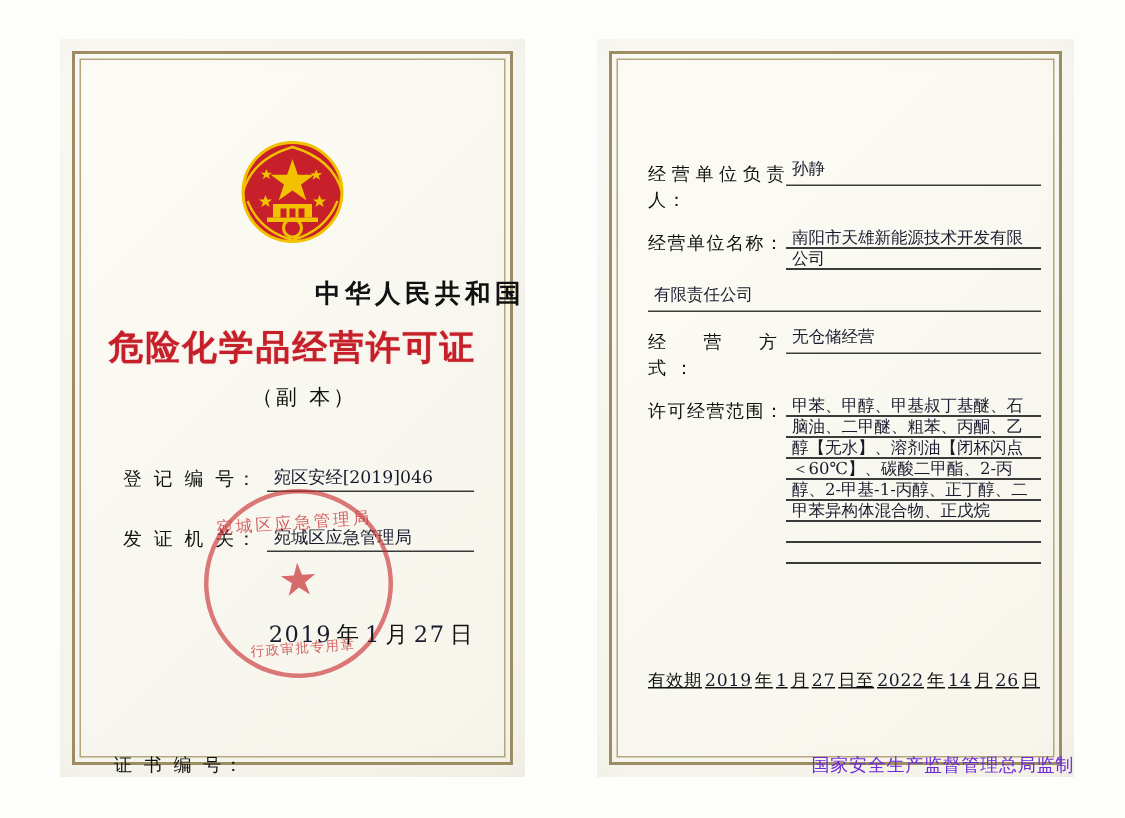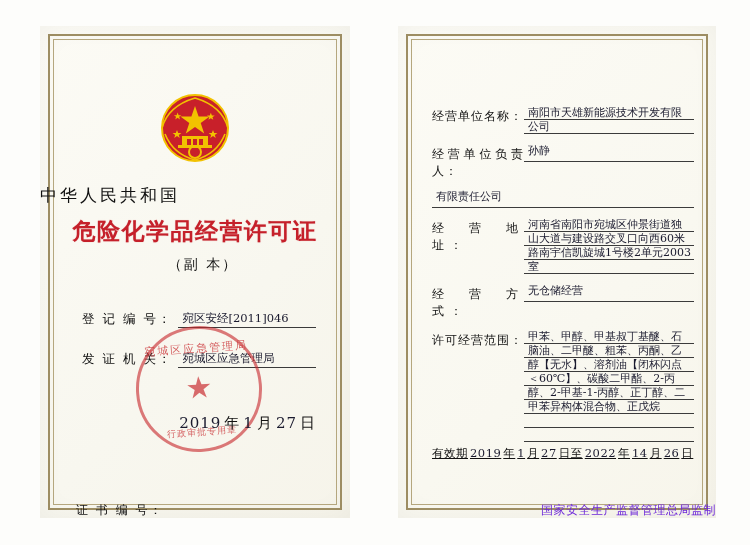--- a/index.html
+++ b/index.html
@@ -73,24 +73,24 @@
     width: 92px;
     height: 92px;
   }
   .emblem svg { display: block; }
 
   .title-cn {
     position: absolute;
     left: 0;
     right: 0;
     top: 158px;
-    text-align: left;
+    text-align: right;
     font-family: "DejaVu Serif", "Liberation Serif", serif;
     font-size: 17px;
-    font-weight: 400;
+    font-weight: 700;
     letter-spacing: 3px;
     color: #111;
   }
   .title-main {
     position: absolute;
     left: 0;
     right: 0;
     top: 190px;
     text-align: center;
     font-family: Liberation Mono, monospace;
@@ -320,21 +320,21 @@
       </div>
     </div>
 
     <div class="title-cn">中华人民共和国</div>
     <div class="title-main">危险化学品经营许可证</div>
     <div class="title-sub">（副 本）</div>
 
     <div class="field-row reg-row">
       <span class="field-label">登 记 编 号：</span>
       <span class="field-line">
-        <span class="field-value">宛区安经[2011]046</span>
+        <span class="field-value">宛区安经[2019]046</span>
       </span>
     </div>
 
     <div class="field-row issuer-row">
       <span class="field-label">发 证 机 关：</span>
       <span class="field-line">
         <span class="field-value">宛城区应急管理局</span>
       </span>
     </div>
 
@@ -355,37 +355,33 @@
     <div class="border-outer"></div>
     <div class="border-inner"></div>
     <div class="corner tl"></div>
     <div class="corner tr"></div>
     <div class="corner bl"></div>
     <div class="corner br"></div>
 
     <div class="r-rows">
 
       <div class="r-row">
+        <div class="r-label">经营单位负责人：</div>
+        <div class="r-val">孙静</div>
+      </div>
+
+      <div class="r-row">
         <div class="r-label">经营单位名称：</div>
         <div class="r-val multi" style="height:28px">南阳市天雄新能源技术开发有限公司</div>
       </div>
 
       <div class="r-row">
-        <div class="r-label">经营单位负责人：</div>
-        <div class="r-val">孙静</div>
-      </div>
-
-      <div class="r-row">
         <div class="r-val">有限责任公司</div>
       </div>
 
-      <div class="r-row">
-        <div class="r-label sp">经 营 地 址：</div>
-        <div class="r-val multi" style="height:56px">河南省南阳市宛城区仲景街道独山大道与建设路交叉口向西60米路南宇信凯旋城1号楼2单元2003室</div>
-      </div>
 
       <div class="r-row">
         <div class="r-label sp">经 营 方 式：</div>
         <div class="r-val">无仓储经营</div>
       </div>
 
       <div class="r-row">
         <div class="r-label">许可经营范围：</div>
         <div class="r-val multi" style="height:112px">甲苯、甲醇、甲基叔丁基醚、石脑油、二甲醚、粗苯、丙酮、乙醇【无水】、溶剂油【闭杯闪点＜60℃】、碳酸二甲酯、2-丙醇、2-甲基-1-丙醇、正丁醇、二甲苯异构体混合物、正戊烷</div>
       </div>

